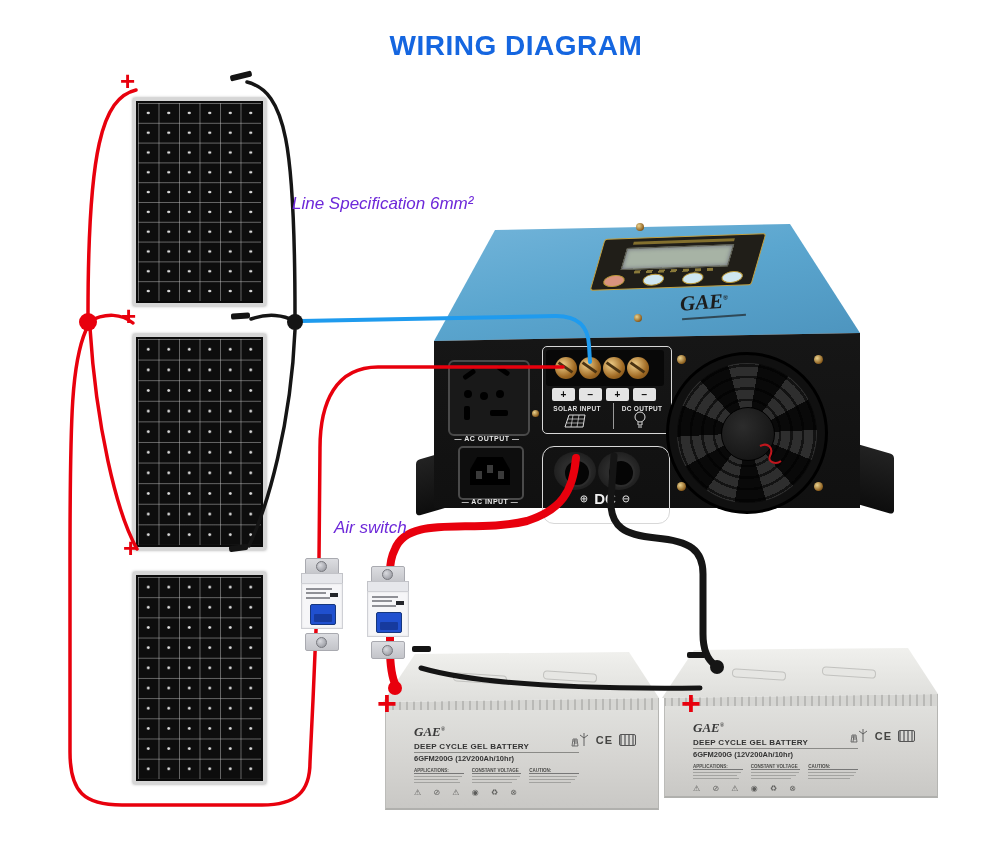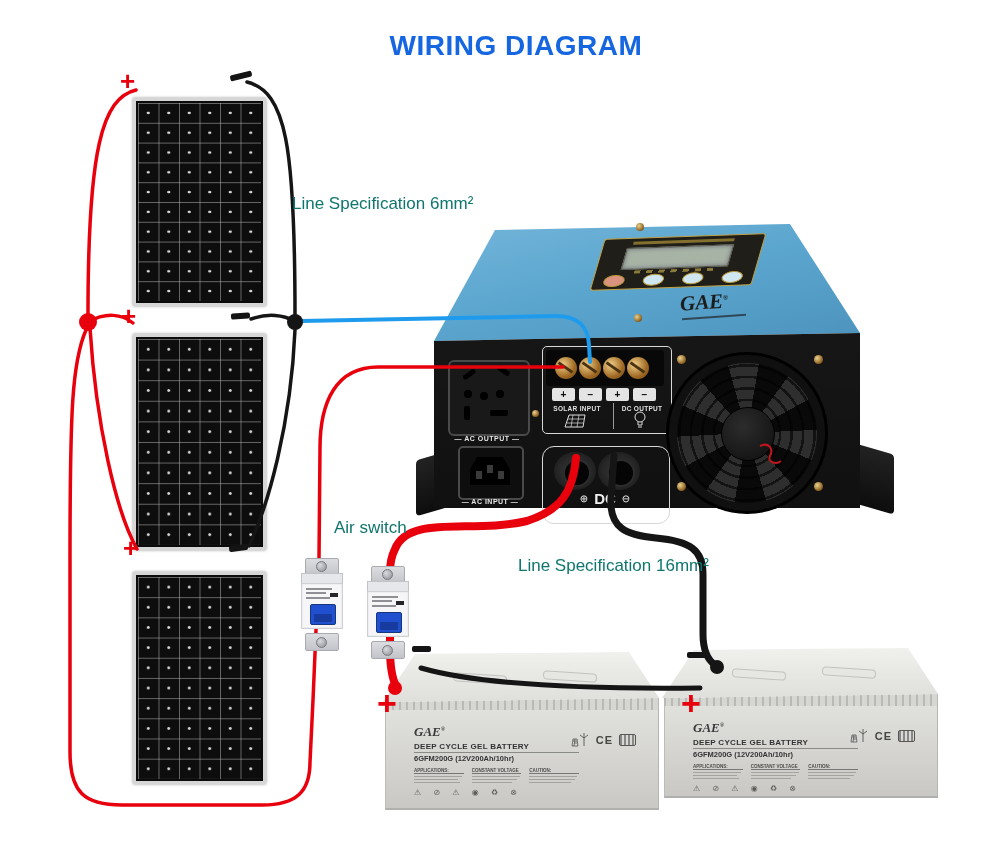--- a/index.html
+++ b/index.html
@@ -17,21 +17,21 @@
      background-image:
        radial-gradient(circle, rgba(255,255,255,.85) 1.1px, rgba(255,255,255,0) 1.6px),
        linear-gradient(to right, rgba(190,190,190,.5) 1px, transparent 1px),
        linear-gradient(to bottom, rgba(190,190,190,.5) 1px, transparent 1px);
      background-size:calc(100%/6) calc(100%/10);}
 
   
   #wires{position:absolute;left:0;top:0;z-index:5;pointer-events:none;}
 
   
-  .diagram-label{position:absolute;font-size:17px;color:#0f766e;z-index:7;white-space:nowrap;}
+  .diagram-label{position:absolute;font-size:17px;color:#6d28d9;z-index:7;white-space:nowrap;font-style:italic;}
   .plus-mark{position:absolute;color:#e8000d;font-weight:bold;line-height:1;z-index:7;}
   .minus-bar{position:absolute;background:#141414;border-radius:2px;z-index:7;}
 
   
   .breaker{position:absolute;width:50px;height:92px;z-index:6;}
   .br-top,.br-bottom{position:absolute;left:9px;width:32px;height:16px;background:linear-gradient(#dcdde1,#c3c4c9);
          border:1px solid #a9aab0;border-radius:2px;}
   .br-top{top:0;} .br-bottom{top:75px;}
   .br-screw{position:absolute;left:11px;width:9px;height:9px;border-radius:50%;
             background:radial-gradient(circle at 35% 35%,#d9dadf,#8d8f96);border:1px solid #77787e;}
@@ -376,21 +376,20 @@
       <div class="br-line" style="top:13px;width:24px;"></div>
       <div class="br-chip"></div>
       <div class="br-toggle"></div>
     </div>
     <div class="br-bottom"></div>
     <div class="br-screw" style="top:79px;left:20px;"></div>
   </div>
 
   <div class="diagram-label" style="left:292px;top:194px;">Line Specification 6mm²</div>
   <div class="diagram-label" style="left:318px;top:518px;padding-left:16px;">Air switch</div>
-  <div class="diagram-label" style="left:518px;top:556px;">Line Specification 16mm²</div>
 
   <span class="plus-mark" style="left:120px;top:68px;font-size:26px;">+</span>
   <span class="plus-mark" style="left:121px;top:303px;font-size:26px;">+</span>
   <span class="plus-mark" style="left:123px;top:535px;font-size:26px;">+</span>
   <span class="plus-mark" style="left:377px;top:686px;font-size:34px;">+</span>
   <span class="plus-mark" style="left:681px;top:686px;font-size:34px;">+</span>
 
   <div class="minus-bar" style="left:230px;top:73px;width:22px;height:6px;transform:rotate(-14deg);"></div>
   <div class="minus-bar" style="left:231px;top:313px;width:19px;height:6px;transform:rotate(-4deg);"></div>
   <div class="minus-bar" style="left:229px;top:545px;width:19px;height:6px;transform:rotate(-8deg);"></div>

